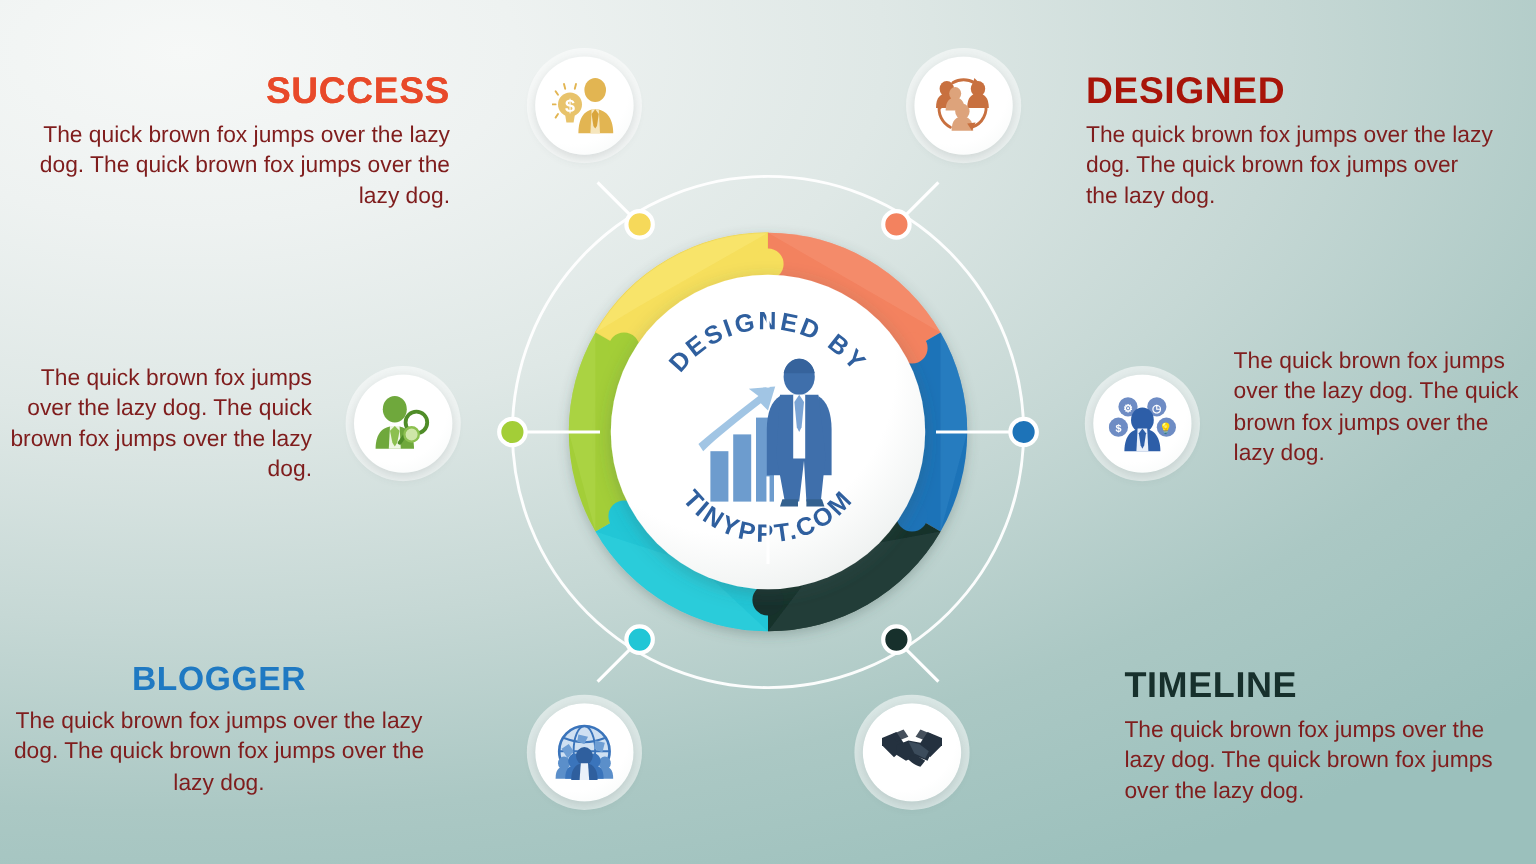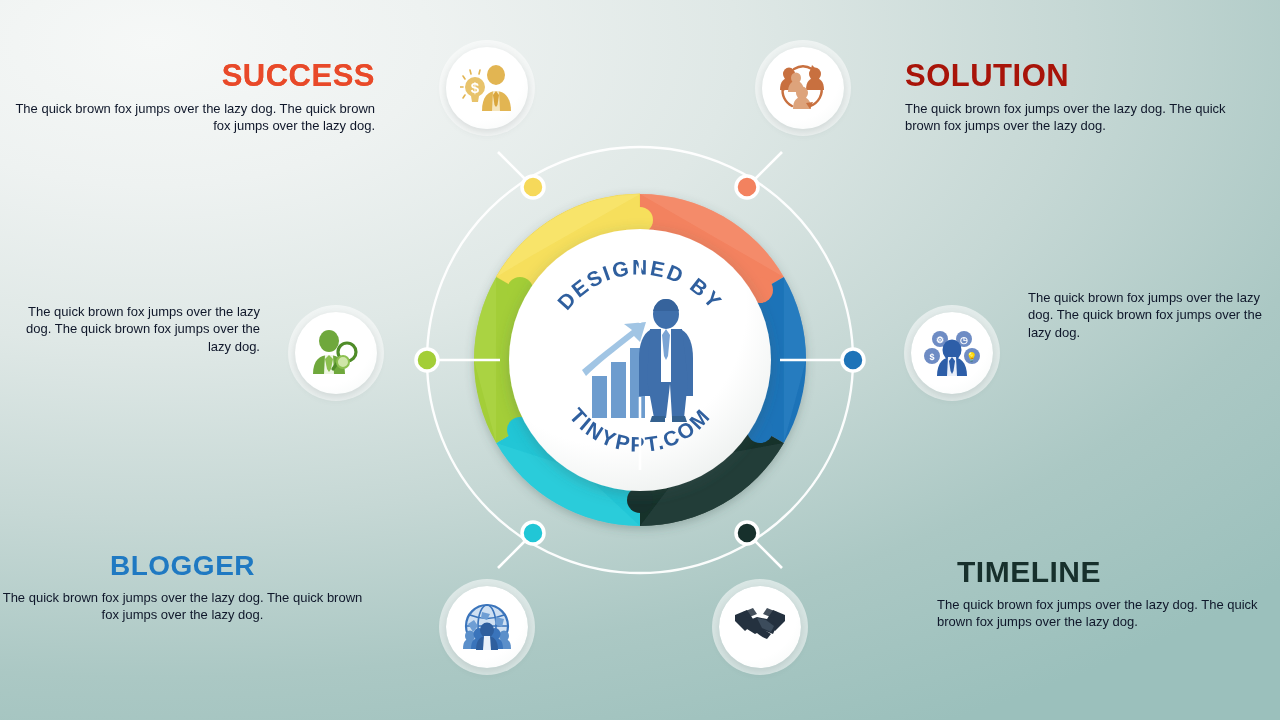--- a/index.html
+++ b/index.html
@@ -12,40 +12,40 @@
 
   
   .block { position:absolute; }
   .block .title {
     font-weight:bold;
     letter-spacing:0.5px;
     line-height:1;
     white-space:nowrap;
   }
   .block .body {
-    color:#0f172a;
-    font-size:13px;
+    color:#7f1d1d;
+    font-size:19px;
     line-height:1.33;
     margin-top:9px;
   }
 
   #b-success   { left:0;    top:60px;  width:375px; text-align:right; }
   #b-success   .title { font-size:31px; color:#e8492a;
                         background:linear-gradient(90deg,#e8492a,#ef6a2f);
                         -webkit-background-clip:text; background-clip:text; color:#e8492a; }
   #b-solution  { left:905px; top:60px;  width:340px; text-align:left; }
   #b-solution  .title { font-size:31px; color:#a81409; }
   #b-research  { left:0;    top:294px; width:260px; text-align:right; }
   #b-research  .title { font-size:28px; color:#8cc223; }
   #b-marketing { left:1028px; top:280px; width:250px; text-align:left; }
   #b-marketing .title { font-size:28px; color:#17b3d6; }
   #b-blogger   { left:0;    top:552px; width:365px; text-align:center; }
   #b-blogger   .title { font-size:28px; color:#1f79c2; }
   #b-timeline  { left:937px; top:557px; width:330px; text-align:left; }
-  #b-timeline  .title { font-size:30px; color:#17302c;margin-left:20px; }
+  #b-timeline  .title { font-size:30px; color:#17302c; }
 
   
   #wheel {
     position:absolute; left:390px; top:110px; width:500px; height:500px;
   }
   #wheel svg { display:block; overflow:visible; }
 
   
   .bubble {
     position:absolute; width:82px; height:82px; border-radius:50%;
@@ -64,21 +64,21 @@
 </style>
 </head>
 <body>
 
 <div class="block" id="b-success">
   <div class="title">SUCCESS</div>
   <div class="body">The quick brown fox jumps over the lazy dog. The quick brown fox jumps over the lazy dog.</div>
 </div>
 
 <div class="block" id="b-solution">
-  <div class="title">SOLUTION</div>
+  <div class="title">DESIGNED</div>
   <div class="body">The quick brown fox jumps over the lazy dog. The quick brown fox jumps over the lazy dog.</div>
 </div>
 
 <div class="block" id="b-research">
   <div class="body">The quick brown fox jumps over the lazy dog. The quick brown fox jumps over the lazy dog.</div>
 </div>
 
 <div class="block" id="b-marketing">
   <div class="body">The quick brown fox jumps over the lazy dog. The quick brown fox jumps over the lazy dog.</div>
 </div>

